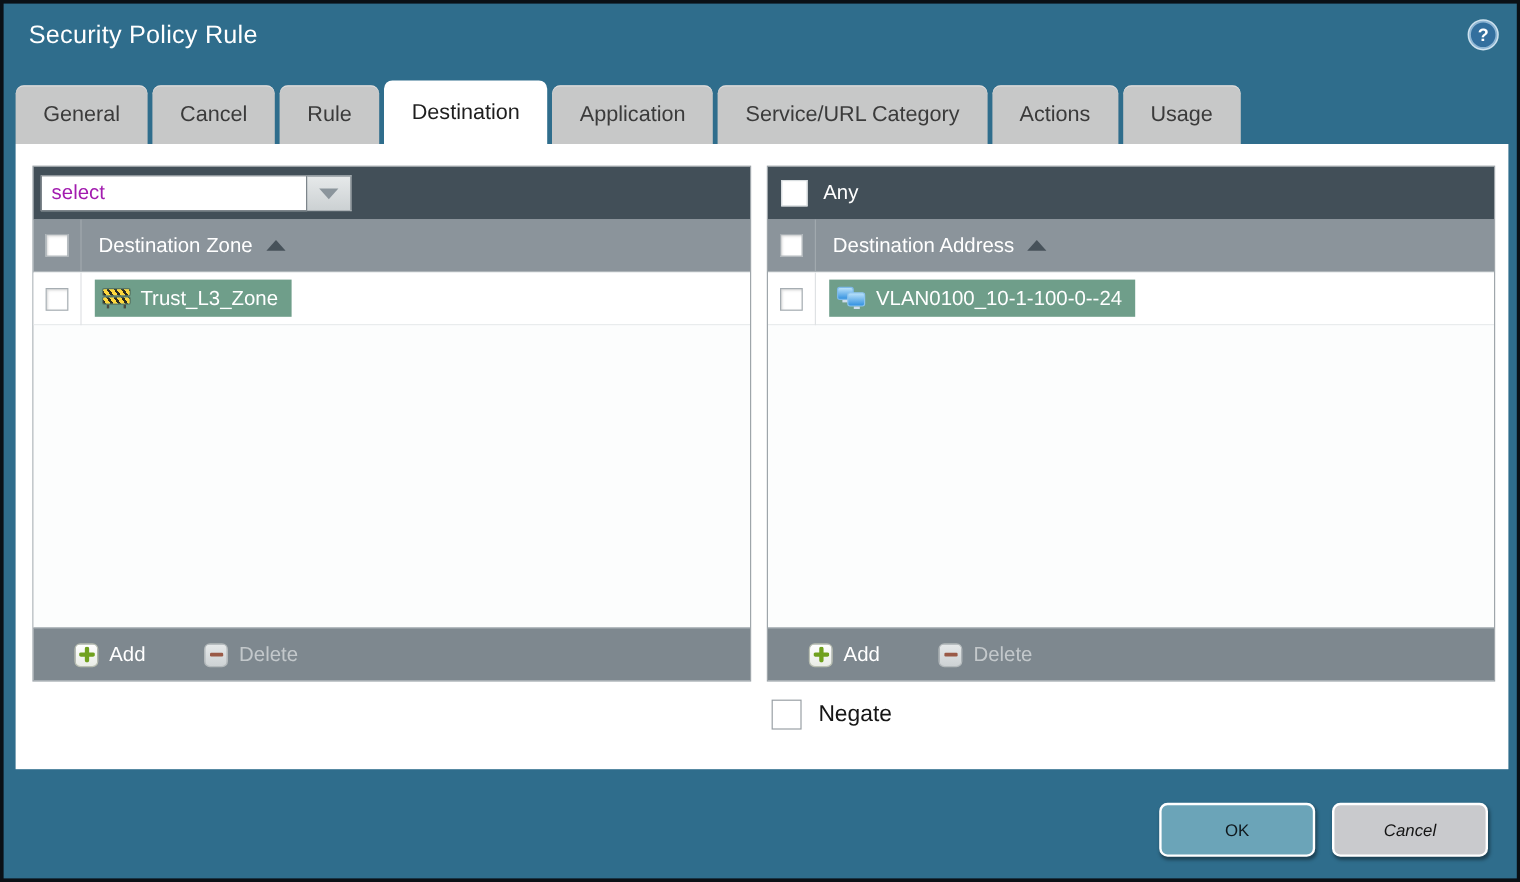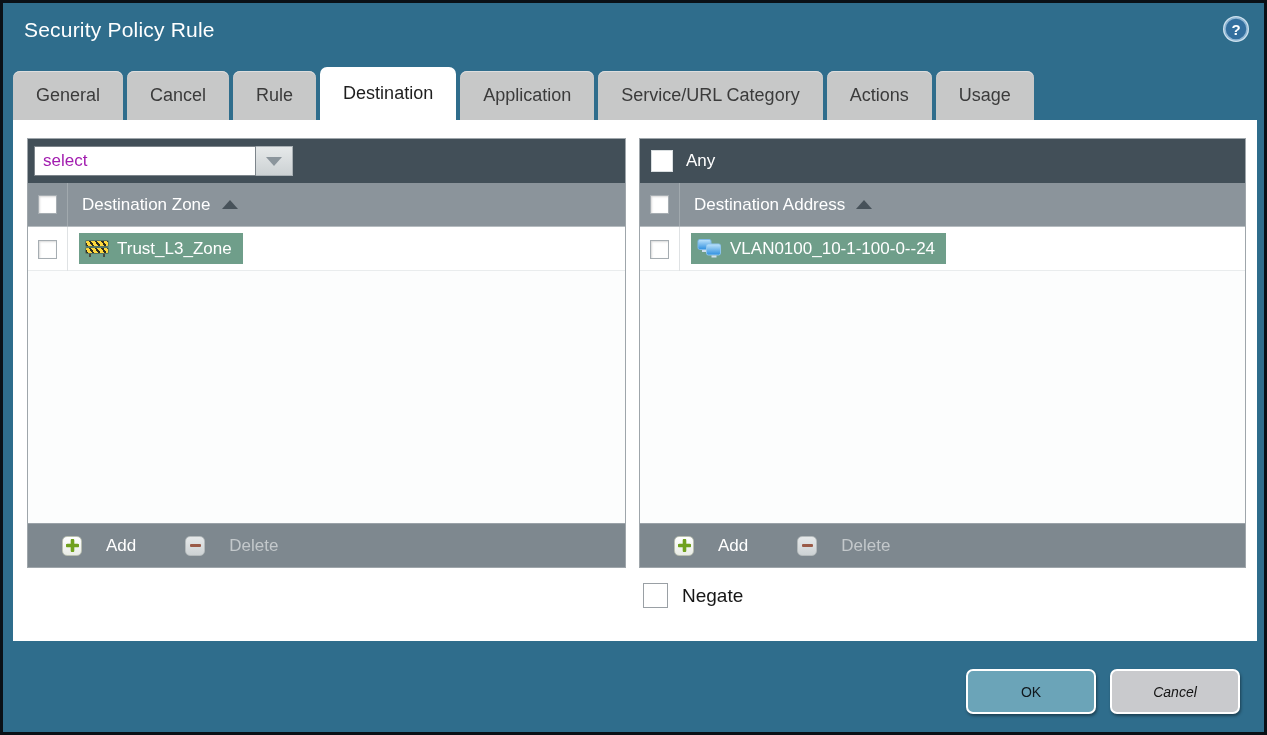--- a/index.html
+++ b/index.html
@@ -44,21 +44,21 @@
   .cb-row { width:19px; height:19px; }
   .chip { margin-left:11px; height:31px; background:#6f9e8a; display:inline-flex; align-items:center; padding:0 11px 0 6px; color:#fff; font-size:17px; gap:8px; cursor:pointer; }
 
   .zone-icon { position:relative; width:24px; height:17px; display:inline-block; }
   .zone-icon .bar { position:absolute; left:1px; width:22px; height:5px; border-radius:1px; background:repeating-linear-gradient(55deg,#2b2b20 0 2px,#ffd83d 2px 5px); box-shadow:0 0 0 1px rgba(40,40,30,.35); }
   .zone-icon .b1 { top:1px; } .zone-icon .b2 { top:8px; }
   .zone-icon .leg { position:absolute; bottom:0; width:2px; height:3px; background:#4a4a40; }
   .zone-icon .l1 { left:4px; } .zone-icon .l2 { right:4px; }
 
   .panel-footer { height:44px; background:#7e888f; display:flex; align-items:center; gap:27px; padding-left:12px; flex:0 0 auto; border-top:1px solid #9aa2a8; }
-  .ftr-btn { display:inline-flex; align-items:center; gap:24px; cursor:pointer;padding-left:22px; }
+  .ftr-btn { display:inline-flex; align-items:center; gap:9px; cursor:pointer;padding-left:22px; }
   .icon-sq { width:20px; height:20px; border-radius:5px; display:inline-flex; align-items:center; justify-content:center; }
   .icon-add { background:linear-gradient(#ffffff,#e9ece6); border:1px solid #b9bfb2; }
   .icon-del { background:linear-gradient(#e6e9ea,#cdd2d4); border:1px solid #b4babc; }
   .minus { width:11px; height:3px; border-radius:1px; background:#9a5a47; }
   .add-label { color:#fff; font-size:17px; }
   .del-label { color:#c3c8cb; font-size:17px; }
 
   .negate-row { position:absolute; left:630px; top:463px; display:flex; align-items:center; }
   .cb-negate { width:25px; height:25px; border:1px solid #9aa0a5; box-shadow:none; }
   .negate-label { font-size:19px; color:#161616; margin-left:14px; }

